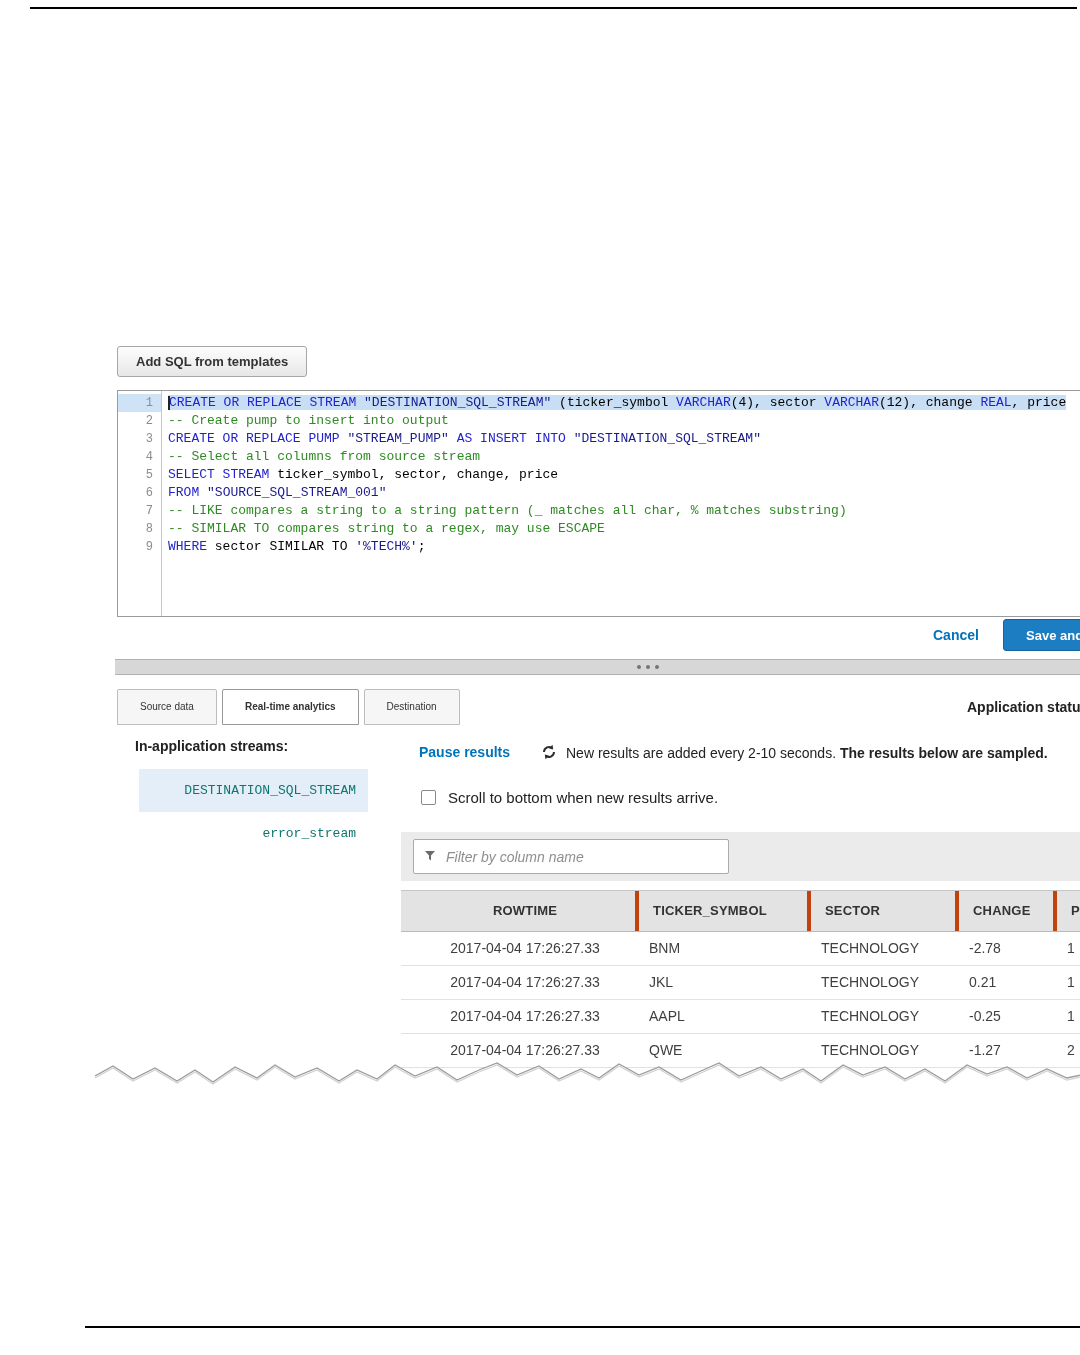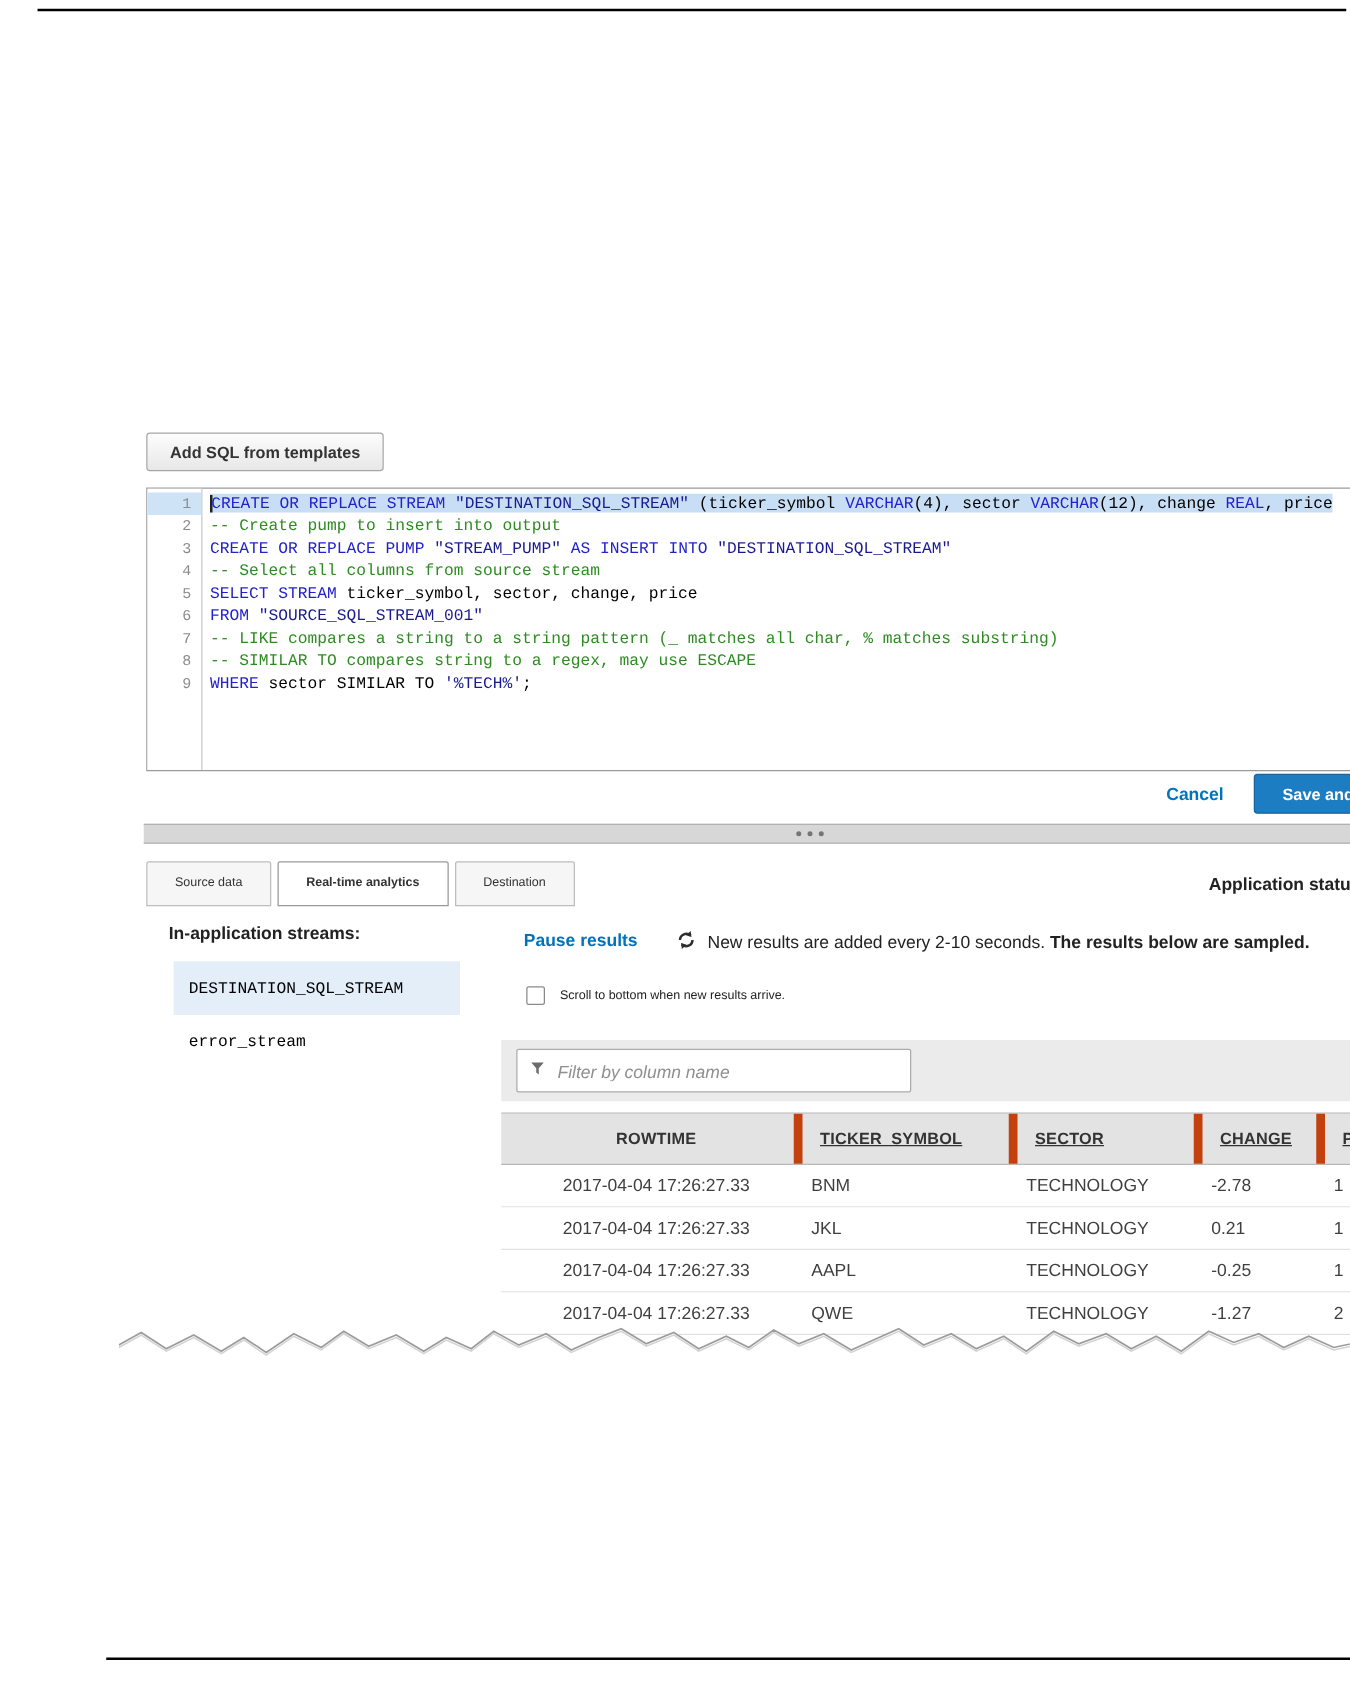--- a/index.html
+++ b/index.html
@@ -52,49 +52,49 @@
   
   #tabs{position:absolute;top:689px;left:117px;display:flex;gap:5px;}
   .tab{height:34px;line-height:34px;padding:0 22px;border:1px solid #bdbdbd;background:#f6f6f6;
     font-size:10px;color:#333;border-radius:2px 2px 0 0;cursor:pointer;white-space:nowrap;}
   .tab.active{background:#fff;border-color:#999;font-weight:bold;}
   #app-status{position:absolute;top:699px;left:967px;font-size:14px;font-weight:bold;white-space:nowrap;color:#222;}
 
   
   #streams-heading{position:absolute;top:738px;left:135px;font-size:14px;font-weight:bold;color:#222;white-space:nowrap;}
   #streams-list{position:absolute;top:769px;left:139px;width:229px;
-    font-family:"Liberation Mono","DejaVu Sans Mono",monospace;font-size:13px;color:#000000;}
+    font-family:"Liberation Mono","DejaVu Sans Mono",monospace;font-size:13px;color:#0f766e;text-align:right;}
   .stream-item{padding:14px 12px;cursor:pointer;white-space:nowrap;}
   .stream-item.selected{background:var(--selected_stream_bg,#e3eef9);}
 
   
   #pause-link{position:absolute;top:744px;left:419px;font-size:14px;font-weight:bold;
     color:var(--link_blue,#0073bb);cursor:pointer;text-decoration:none;white-space:nowrap;}
   #refresh-icon{position:absolute;top:743px;left:540px;width:18px;height:18px;}
   #results-note{position:absolute;top:745px;left:566px;font-size:14px;color:#222;white-space:nowrap;}
   #results-note b{font-weight:bold;}
 
-  #scroll-row{position:absolute;top:789px;left:421px;display:flex;align-items:center;gap:12px;font-size:10px;color:#222;white-space:nowrap;}
+  #scroll-row{position:absolute;top:789px;left:421px;display:flex;align-items:center;gap:12px;font-size:15px;color:#222;white-space:nowrap;}
   #scroll-checkbox{width:13px;height:13px;border:1px solid #8a8a8a;background:#fff;border-radius:2px;flex:none;cursor:pointer;}
 
   
   #filter-bar{position:absolute;top:832px;left:401px;width:779px;height:49px;background:var(--toolbar_bg,#ebebeb);}
   #filter-box{position:absolute;top:7px;left:12px;width:316px;height:35px;background:#fff;
     border:1px solid #ababab;border-radius:2px;display:flex;align-items:center;gap:8px;
     padding:0 10px;box-sizing:border-box;}
   #filter-input{border:none;outline:none;flex:1;font-family:"Liberation Sans",sans-serif;font-size:14px;color:#333;background:transparent;}
   #filter-input::placeholder{font-style:italic;color:#8f8f8f;}
 
   
   #results-table{position:absolute;top:890px;left:401px;width:779px;}
   #thead{display:flex;height:42px;background:var(--table_header_bg,#e3e3e3);
     border-top:1px solid #c6c6c6;border-bottom:1px solid #b9b9b9;box-sizing:border-box;}
   .th{font-size:13px;font-weight:bold;color:#333;line-height:40px;padding-left:14px;box-sizing:border-box;
     white-space:nowrap;letter-spacing:0.2px;}
-  .th + .th{border-left:7px solid #c2410c;text-decoration:underline;}
+  .th + .th{border-left:4px solid #c2410c;}
   .tr{display:flex;height:34px;background:#fff;border-bottom:1px solid #e2e2e2;box-sizing:border-box;}
   .td{font-size:14px;color:#3f3f3f;line-height:33px;padding-left:14px;box-sizing:border-box;white-space:nowrap;}
   .col0{width:234px;text-align:center;} .col1{width:172px;} .col2{width:148px;} .col3{width:98px;} .col4{width:127px;}
 
   
   #tear{position:absolute;top:1048px;left:95px;}
 </style>
 </head>
 <body>
 

